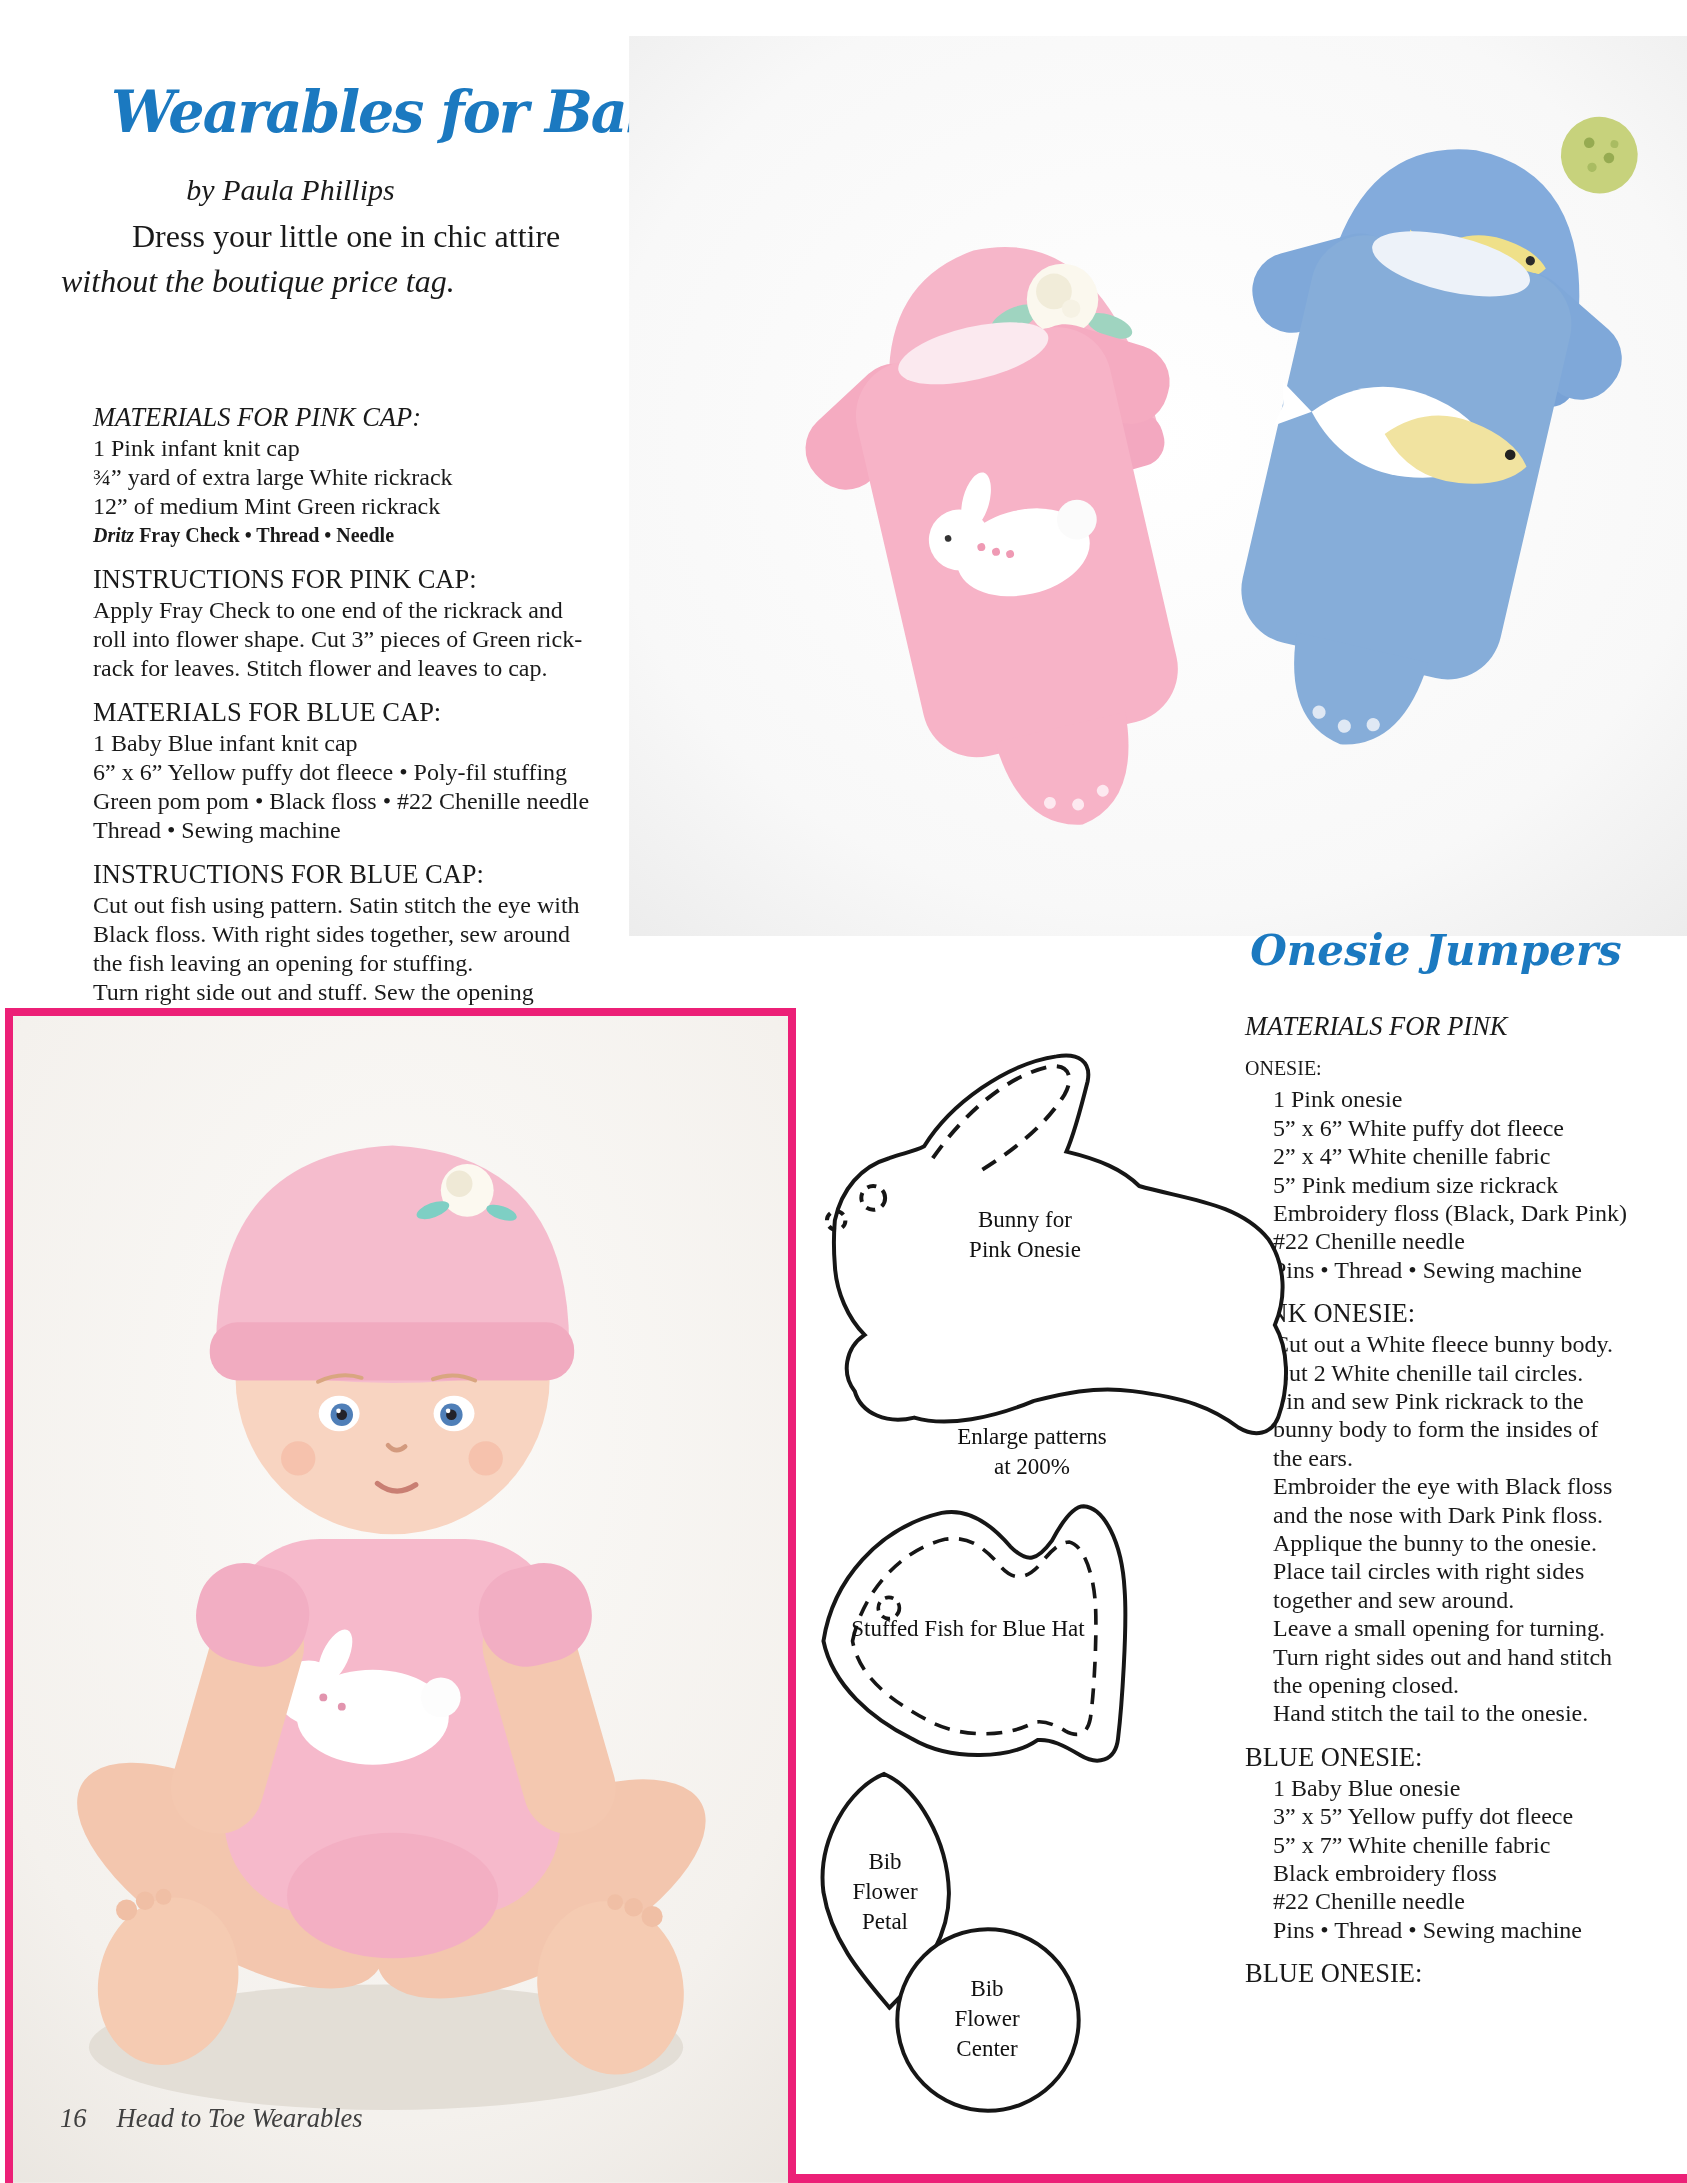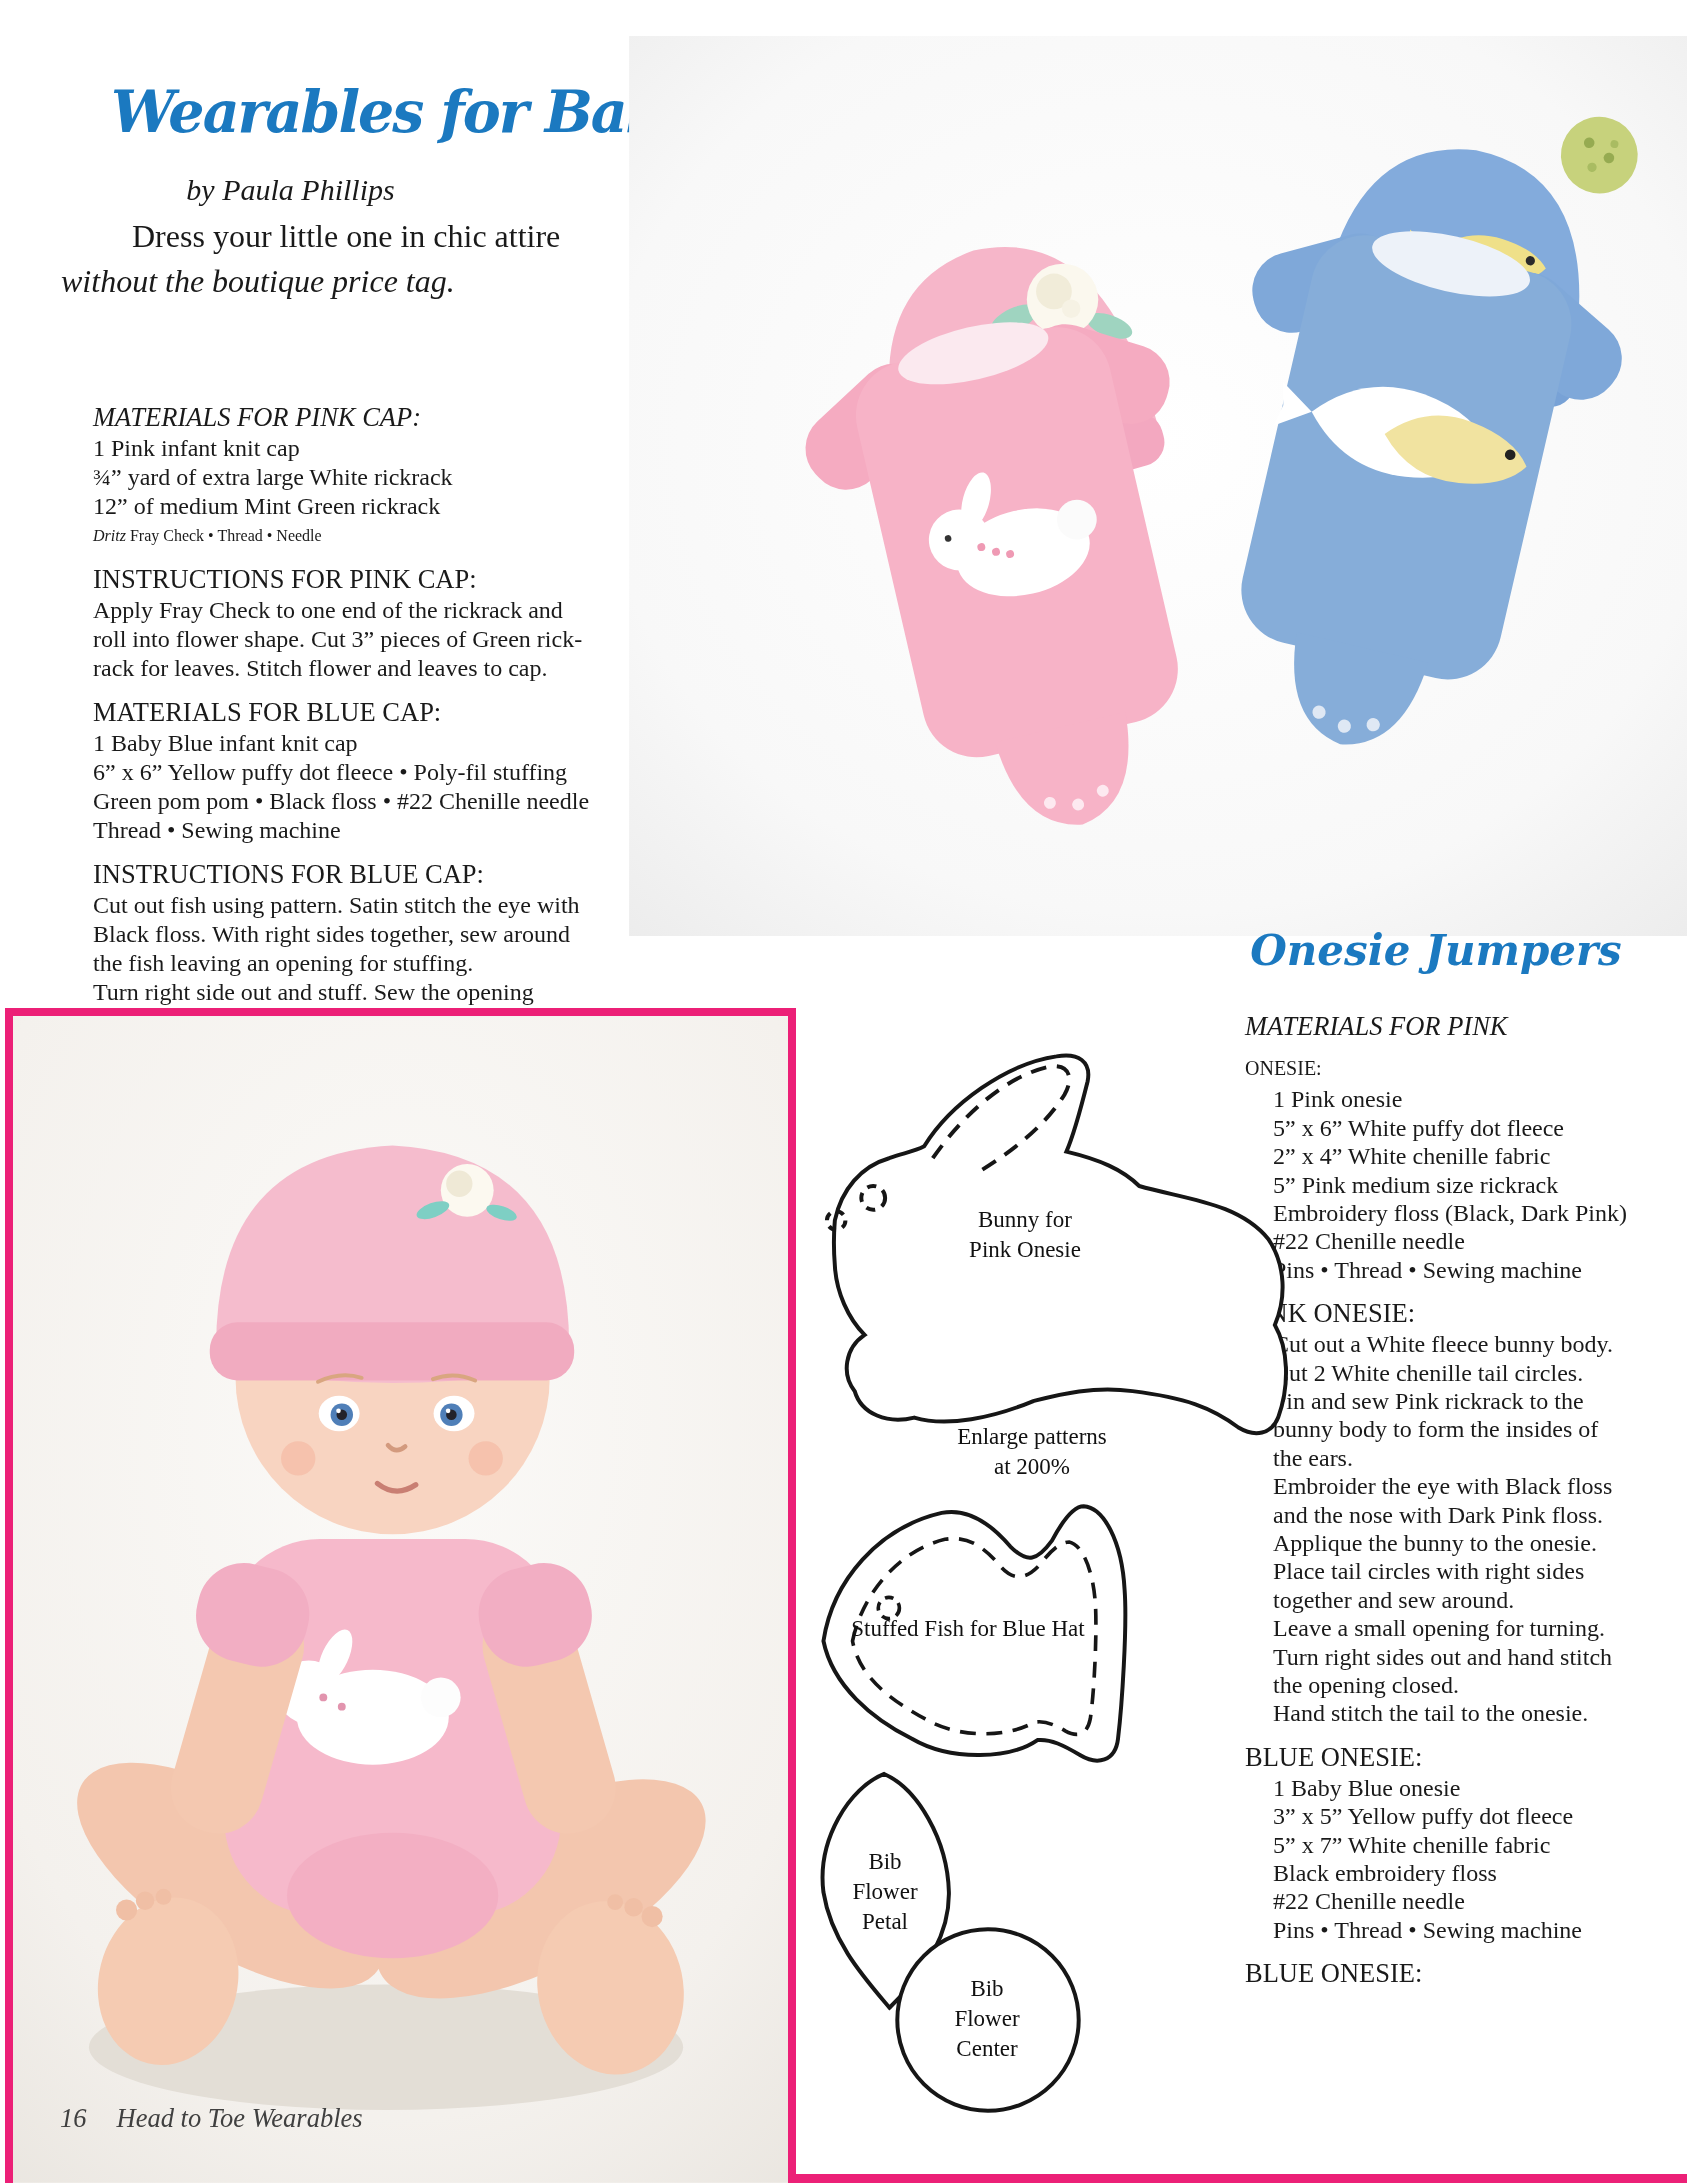--- a/index.html
+++ b/index.html
@@ -17,21 +17,21 @@
   .jumpers-heading{position:absolute;left:1231px;top:926px;width:410px;text-align:center;font-size:42px;}
 
   .col{position:absolute;}
   .col-left{left:93px;top:385px;width:543px;}
   .col-right{left:1245px;top:994px;width:404px;}
   .sec-h{font-size:26.5px;line-height:33px;margin-top:13px;}
   .sec-h.first{margin-top:16px;font-style:italic;}
   .sec-h2{font-size:20px;line-height:33px;margin-top:9.3px;}
   .sec-b{font-size:24px;line-height:29px;white-space:pre-line;}
   .col-right .sec-b{line-height:28.4px;margin-left:28px;}
-  .body-line{font-size:16px;line-height:29px;}
+  .body-line{font-size:20px;line-height:29px;font-weight:bold;}
 
   
   .onesies-photo{position:absolute;left:629px;top:36px;width:1059px;height:900px;}
   .onesies-photo svg{display:block;width:100%;height:100%;}
   .baby-photo-frame{position:absolute;left:5.3px;top:1008px;width:791px;height:1176px;background:#ec2077;}
   .baby-photo-inner{position:absolute;left:7.3px;top:8px;right:8.6px;bottom:0;background:#f5f3f0;overflow:hidden;}
   .baby-photo-inner svg{display:block;width:100%;height:100%;}
   .bottom-rule{position:absolute;left:794px;top:2174px;width:893px;height:9.3px;background:#ec2077;}
 
   

